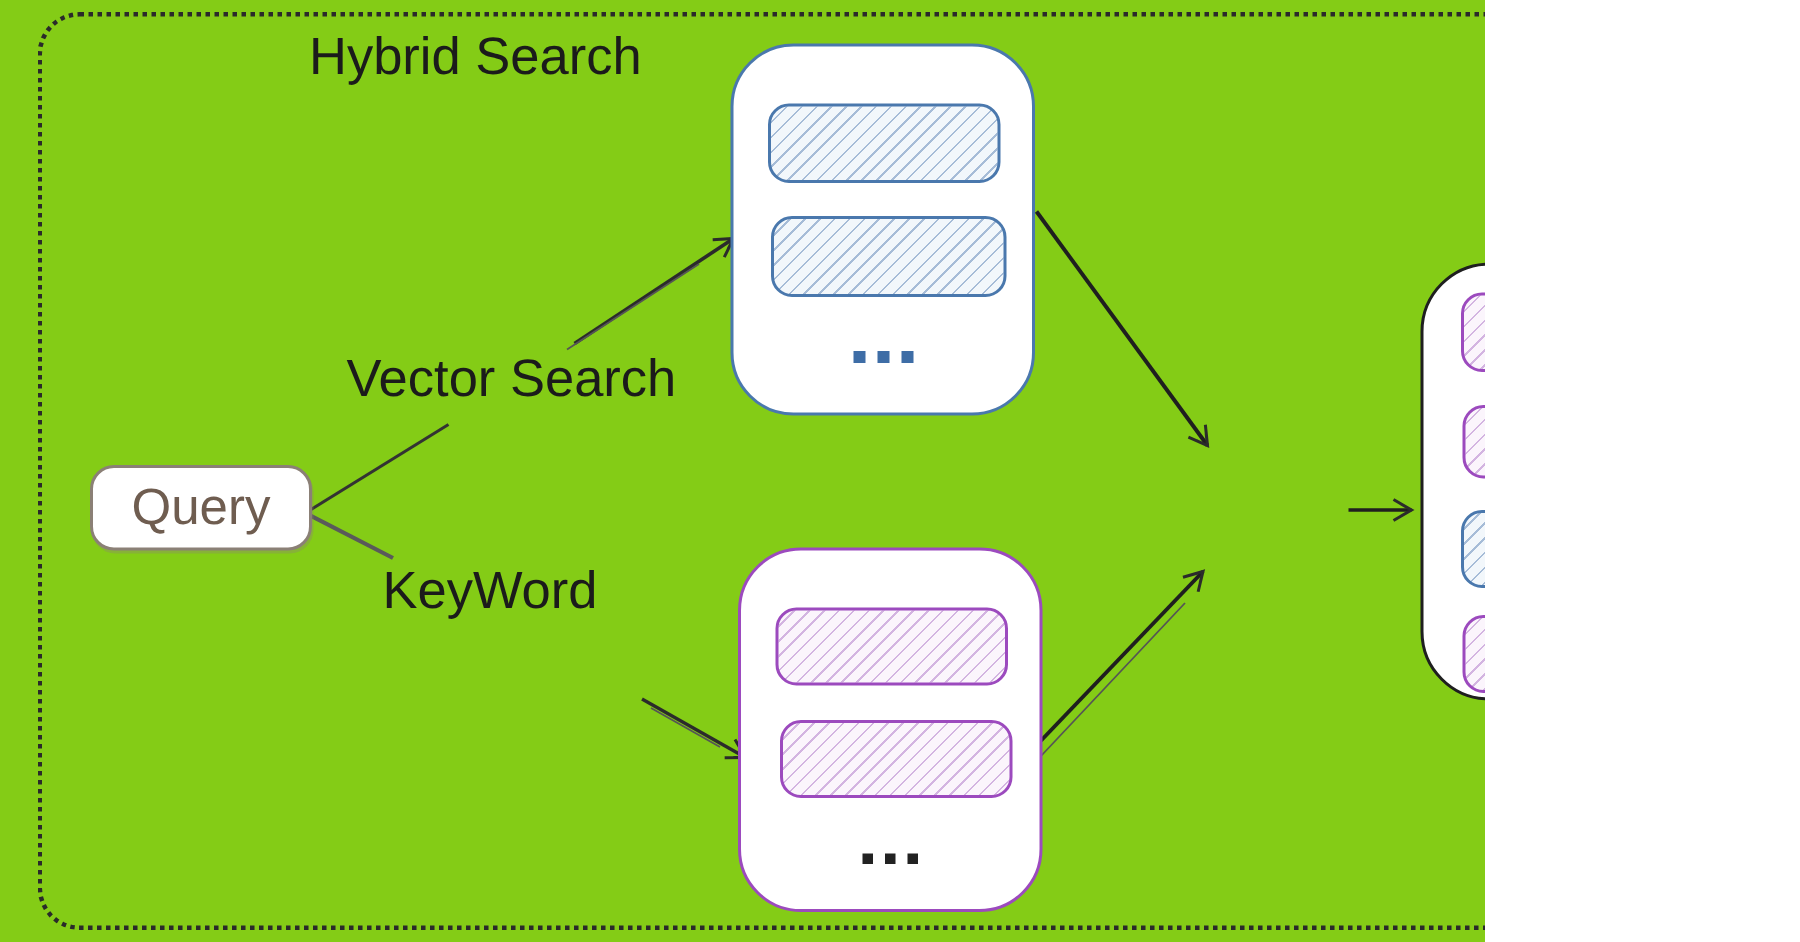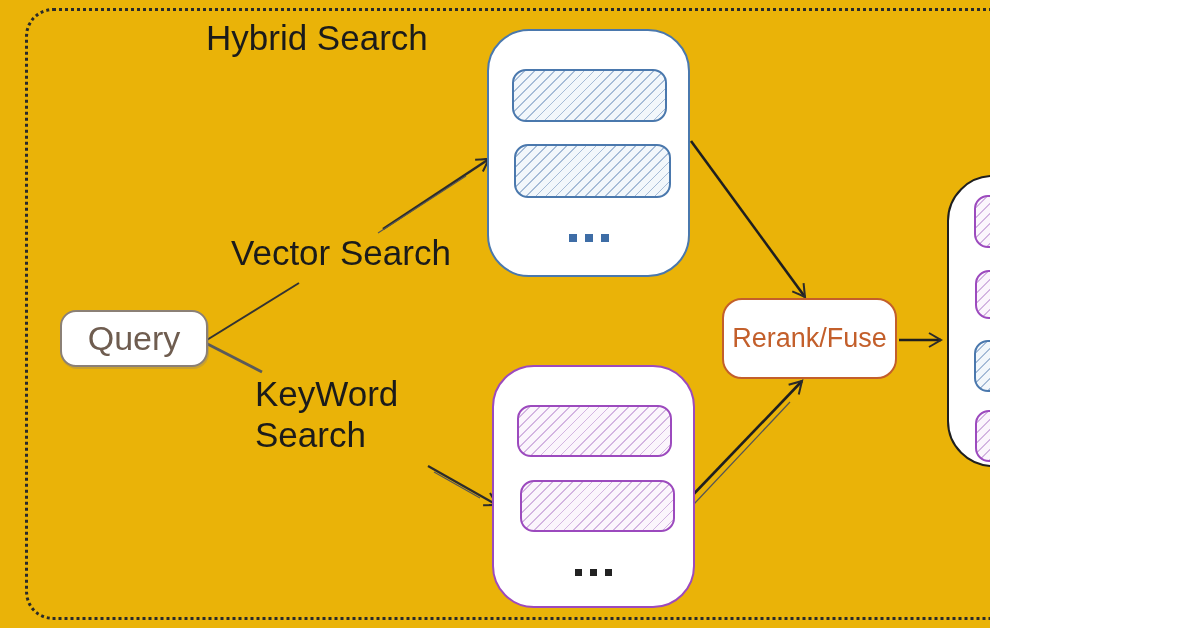--- a/index.html
+++ b/index.html
@@ -5,21 +5,21 @@
   html, body {
     margin: 0;
     padding: 0;
     background: #ffffff;
     font-family: "Liberation Sans", sans-serif;
   }
   .canvas {
     position: relative;
     width: 990px;
     height: 628px;
-    background: #eab308;
+    background: #84cc16;
     overflow: hidden;
   }
   .outer-border {
     position: absolute;
     left: 25px; top: 8px;
     width: 1147px; height: 612px;
     border: 3px dotted #2a2a2a;
     border-radius: 28px;
     box-sizing: border-box;
   }
@@ -172,21 +172,20 @@
 
     <line x1="899" y1="340" x2="941" y2="340" stroke="#1f1f1f" stroke-width="2.4" marker-end="url(#ah)"></line>
   </svg>
 
   <div class="label title">Hybrid Search</div>
 
   <div class="label vector-label">Vector Search</div>
 
   <div class="label keyword-label">
     <div>KeyWord</div>
-    <div>Search</div>
   </div>
 
   <div class="query-node">
     <span>Query</span>
   </div>
 
   <div class="container blue">
     <div class="chunk chunk-1 hatch-blue"></div>
     <div class="chunk chunk-2 hatch-blue"></div>
     <div class="dots blue-dots">
@@ -199,23 +198,20 @@
   <div class="container purple">
     <div class="chunk chunk-1 hatch-purple"></div>
     <div class="chunk chunk-2 hatch-purple"></div>
     <div class="dots black-dots">
       <i></i>
         <i></i>
         <i></i>
     </div>
   </div>
 
-  <div class="rerank-node">
-    <span>Rerank/Fuse</span>
-  </div>
 
   <div class="container black">
     <div class="chunk chunk-1 hatch-purple"></div>
     <div class="chunk chunk-2 hatch-purple"></div>
     <div class="chunk chunk-3 hatch-blue"></div>
     <div class="chunk chunk-4 hatch-purple"></div>
   </div>
 
 </div>
 

